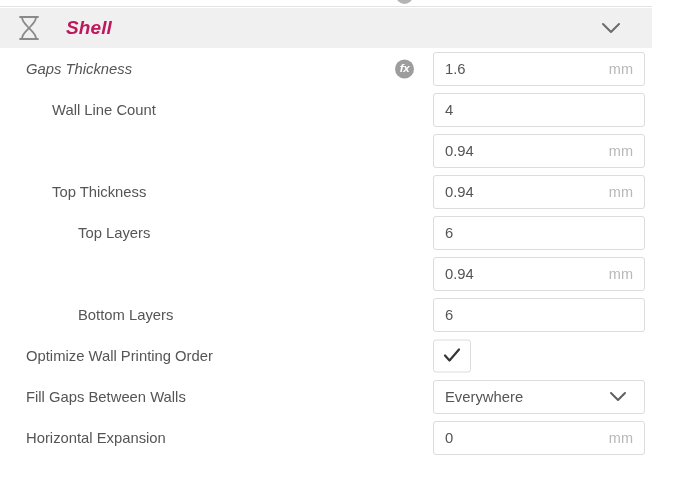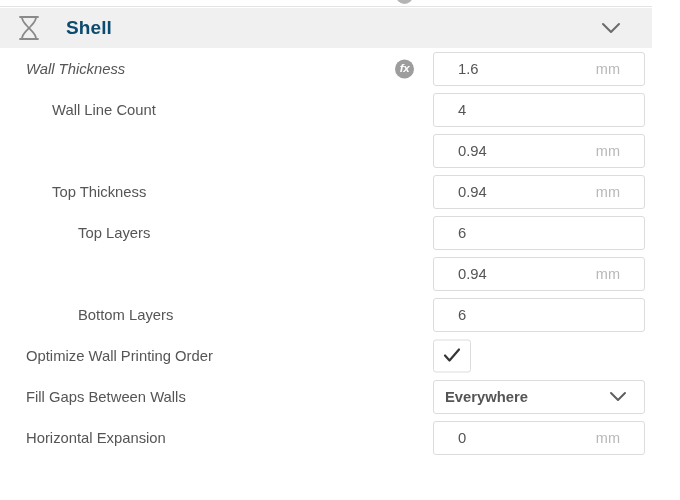--- a/index.html
+++ b/index.html
@@ -122,21 +122,21 @@
     transform: translateY(-50%);
   }
 
   .field {
     width: 212px; height: 34px;
     border: 1px solid #dcdcdc;
     border-radius: 3px;
     background: #ffffff;
     display: flex;
     align-items: center;
-    padding: 0 24px;
+    padding: 0 11px;
   }
   .field-value {
     font-size: 14.8px;
     color: #555555;
     flex: 1 1 auto;
     white-space: nowrap;
     overflow: hidden;
   }
   .field-unit {
     font-size: 14.5px;
@@ -146,21 +146,20 @@
   }
 
   .dropdown {
     width: 212px; height: 34px;
     border: 1px solid #dcdcdc;
     border-radius: 3px;
     background: #ffffff;
     display: flex;
     align-items: center;
     padding: 0 11px;
-    font-weight: bold;
   }
   .dropdown-value {
     font-size: 14.8px;
     color: #555555;
     flex: 1 1 auto;
   }
   .dropdown-arrow {
     flex: 0 0 auto;
     width: 18px; height: 12px;
     display: flex; align-items: center; justify-content: center;
@@ -196,32 +195,32 @@
     <span class="ghost-badge"></span>
   </div>
   <div class="top-clip-rule"></div>
 
   <div class="section-header" style="background: rgb(240, 240, 240);">
     <span class="section-icon">
       <svg width="26" height="28" viewBox="0 0 26 28" aria-hidden="true">
         <path d="M4 3 H22 M4 25 H22 M6 3 C6 9 12.5 12 12.5 14 C12.5 16 6 19 6 25 M20 3 C20 9 13.5 12 13.5 14 C13.5 16 20 19 20 25" fill="none" stroke="#8a8a8a" stroke-width="1.8" stroke-linecap="round"></path>
       </svg>
     </span>
-    <span class="section-title" style="color: #0c4a6e;">Shell</span>
+    <span class="section-title" style="color: #be185d; font-style: italic;">Shell</span>
     <span class="section-chevron">
       <svg width="20" height="12" viewBox="0 0 20 12" aria-hidden="true">
         <path d="M2 2 L10 10 L18 2" fill="none" stroke="#6b6b6b" stroke-width="2" stroke-linecap="round" stroke-linejoin="round"></path>
       </svg>
     </span>
   </div>
 
   <div class="rows">
 
     <div class="row">
-      <span class="row-label indent0 italic">Wall Thickness</span>
+      <span class="row-label indent0 italic">Gaps Thickness</span>
       <span class="fx-badge">fx</span>
       <div class="control">
         <div class="field">
           <span class="field-value">1.6</span>
           <span class="field-unit">mm</span>
         </div>
       </div>
     </div>
 
     <div class="row">

